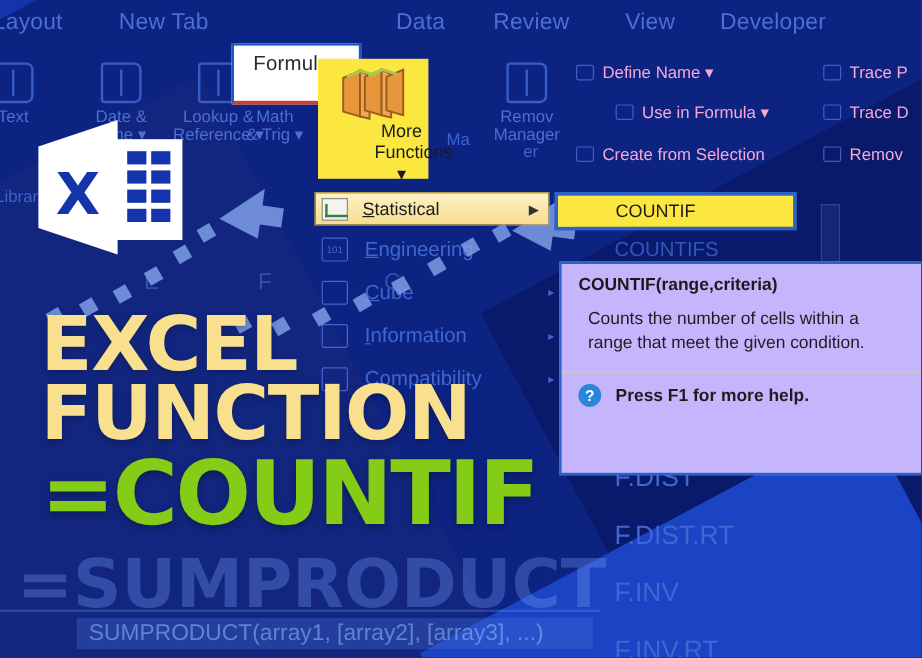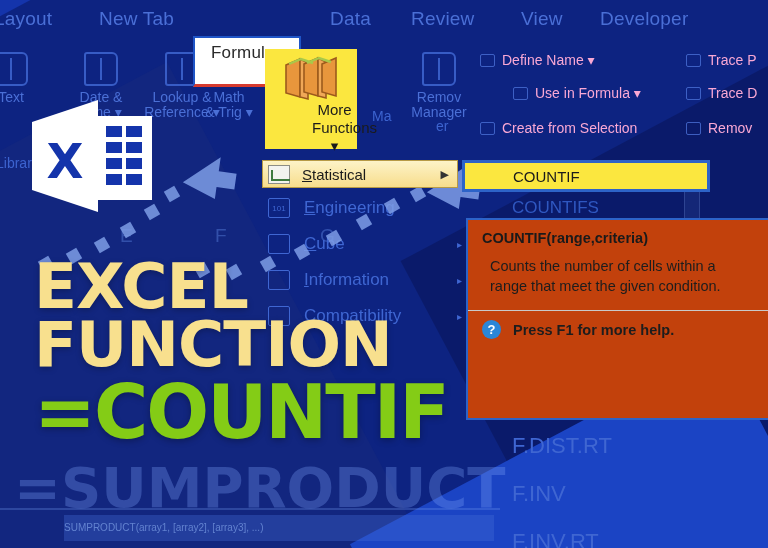--- a/index.html
+++ b/index.html
@@ -165,21 +165,21 @@
     width: 22px; height: 20px; margin: 0 14px 0 6px;
     border: 1.5px solid #3f66d2; border-radius: 2px;
     font-size: 8px; text-align: center; line-height: 19px;
     flex: 0 0 auto;
   }
   .ghostmenu .gm .gm-arrow { margin-left: auto; margin-right: 10px; font-size: 10px; }
 
   
   .countif-wrap {
     position: absolute; left: 462px; top: 160px;
-    width: 248px; height: 32px;
+    width: 202px; height: 32px;
     border: 3px solid #2d63c8;
     z-index: 9;
   }
   .countif {
     width: 100%; height: 100%;
     background: #fbe73f;
     color: #1b1b1b;
     font-size: 15px;
     display: flex; align-items: center;
     padding-left: 48px;
@@ -198,22 +198,22 @@
     position: absolute; left: 684px; top: 170px;
     width: 16px; height: 200px;
     background: rgba(120,160,240,0.10);
     border: 1px solid rgba(140,175,245,0.22);
     z-index: 3;
   }
 
   
   .tooltip {
     position: absolute; left: 466px; top: 218px;
-    width: 302px; height: 202px;
-    background: #c2410c;
+    width: 302px; height: 178px;
+    background: #c4b5fd;
     border: 2px solid #2d63c8;
     border-right: none;
     z-index: 10;
     font-size: 14px;
     color: #1d1d1d;
   }
   .tt-title {
     padding: 10px 0 8px 14px;
     font-weight: bold;
     font-size: 14.5px;
@@ -271,22 +271,23 @@
     font-size: 56px; font-weight: bold;
     color: rgba(120,160,245,0.32);
     z-index: 4; white-space: nowrap;
   }
   .ghost-formulabar {
     position: absolute; left: 64px; top: 515px;
     width: 430px; height: 26px;
     background: rgba(70,110,215,0.35);
     z-index: 4;
     color: rgba(150,185,250,0.55);
-    font-size: 10px;
+    font-size: 19px;
     line-height: 26px;
+    padding-left: 10px;
     white-space: nowrap;
   }
   .ghost-hline {
     position: absolute; left: 0; top: 508px; width: 500px;
     height: 2px; background: rgba(110,150,235,0.30); z-index: 4;
   }
   .ghost-col {
     position: absolute; top: 225px;
     font-size: 19px; color: rgba(90,130,225,0.45); z-index: 2;
   }

